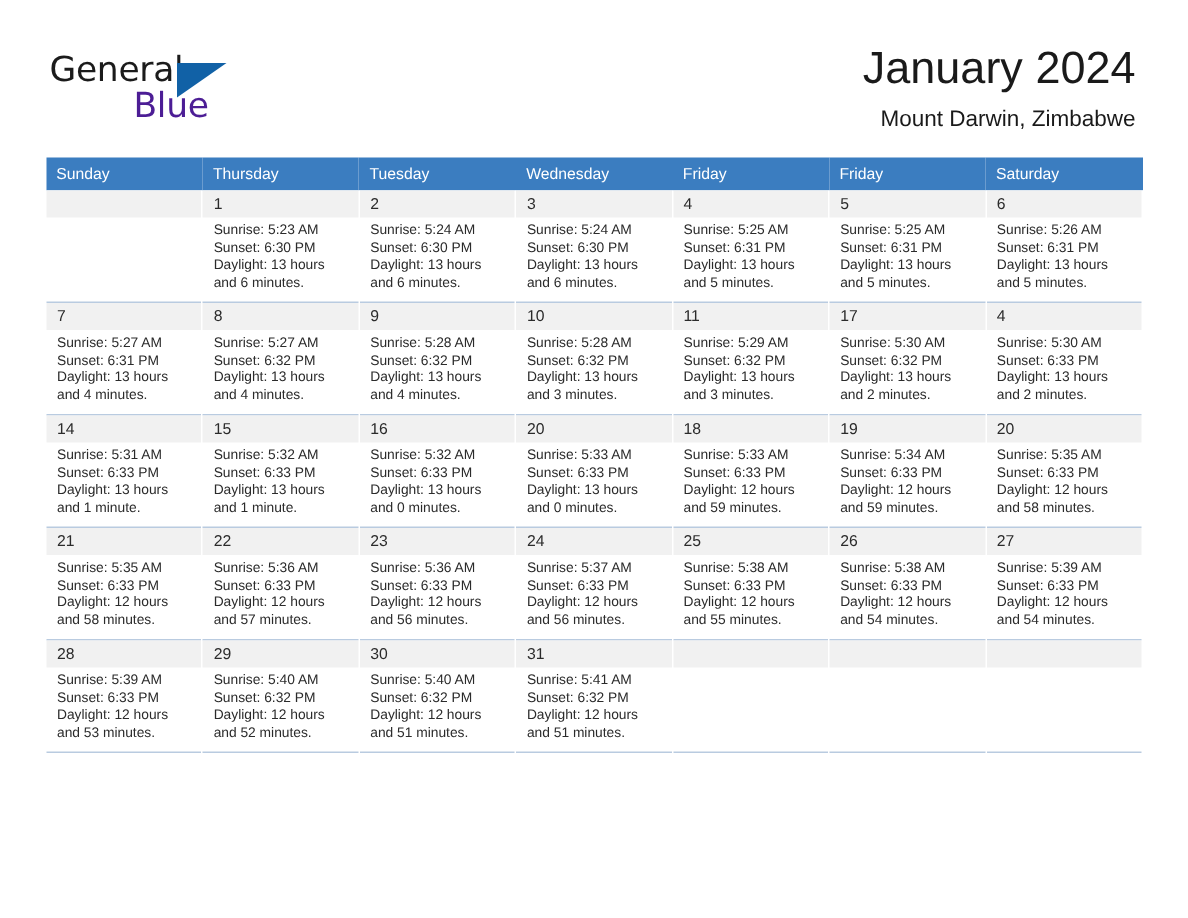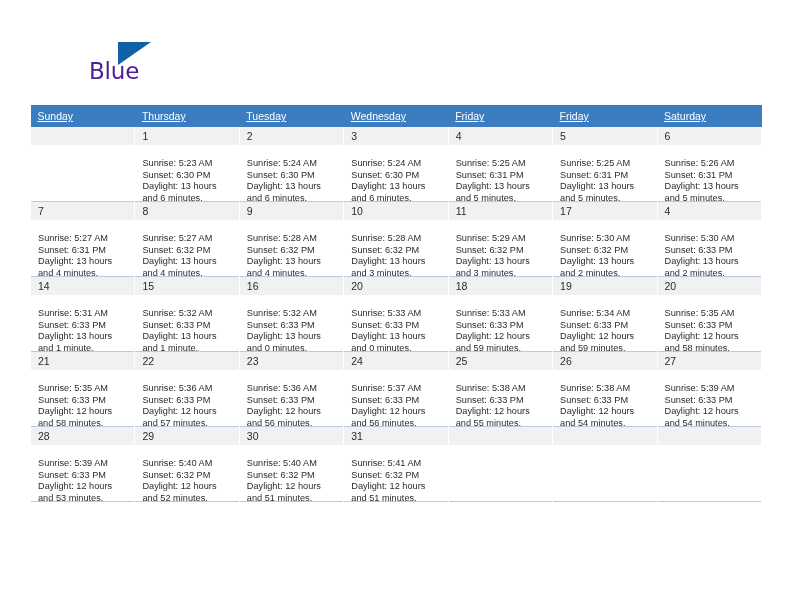--- a/index.html
+++ b/index.html
@@ -100,21 +100,20 @@
   .calendar th {
     background: #3b7dc0;
     color: #ffffff;
     font-size: 10.5px;
     font-weight: 400;
     text-align: left;
     padding: 5px 0 5px 7px;
     height: 11px;
     font-family: "Liberation Sans", sans-serif;
     border: none;
-    text-decoration: underline;
   }
   .calendar td {
     vertical-align: top;
     width: 104.57px;
     height: 74px;
     padding: 0;
     border-left: 1px solid #ffffff;
     border-right: 1px solid #ffffff;
     background: #ffffff;
   }
@@ -137,42 +136,47 @@
     font-family: "Liberation Sans", sans-serif;
   }
   .daynum.blank {
     background: #f1f1f1;
     color: transparent;
   }
   .cell-inner.empty .daynum {
     background: #f1f1f1;
   }
   .details {
-    padding: 13px 4px 0 7px;
+    padding: 3px 4px 0 7px;
     font-size: 9.2px;
     line-height: 11.6px;
     color: #2b2b2b;
     font-family: "Liberation Sans", sans-serif;
   }
   .details div {
     white-space: nowrap;
   }
 </style>
 </head>
 <body>
 
 <div class="page">
 
   <div class="header">
 
     <div class="logo">
+      <span class="logo-general">General</span>
       <span class="logo-triangle"></span>
       <span class="logo-blue">Blue</span>
     </div>
 
+    <div class="title-block">
+      <div class="cal-title">January 2024</div>
+      <div class="cal-subtitle">Mount Darwin, Zimbabwe</div>
+    </div>
 
   </div>
 
   <table class="calendar">
     <thead>
       <tr>
         <th>Sunday</th>
         <th>Thursday</th>
         <th>Tuesday</th>
         <th>Wednesday</th>

